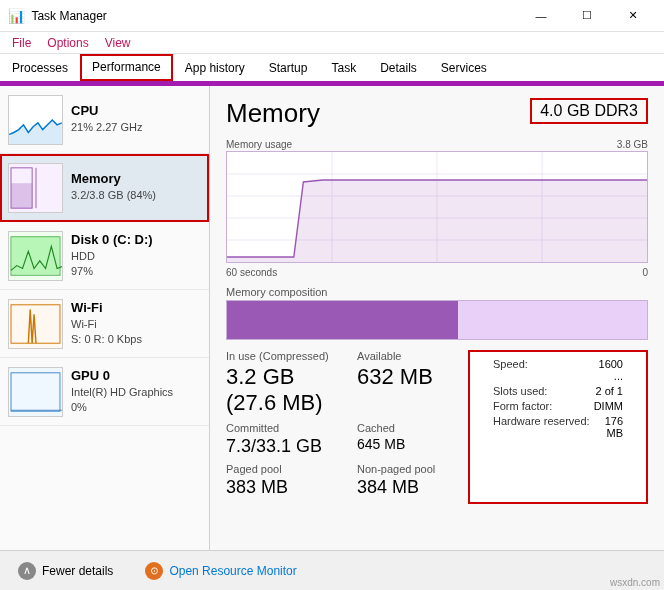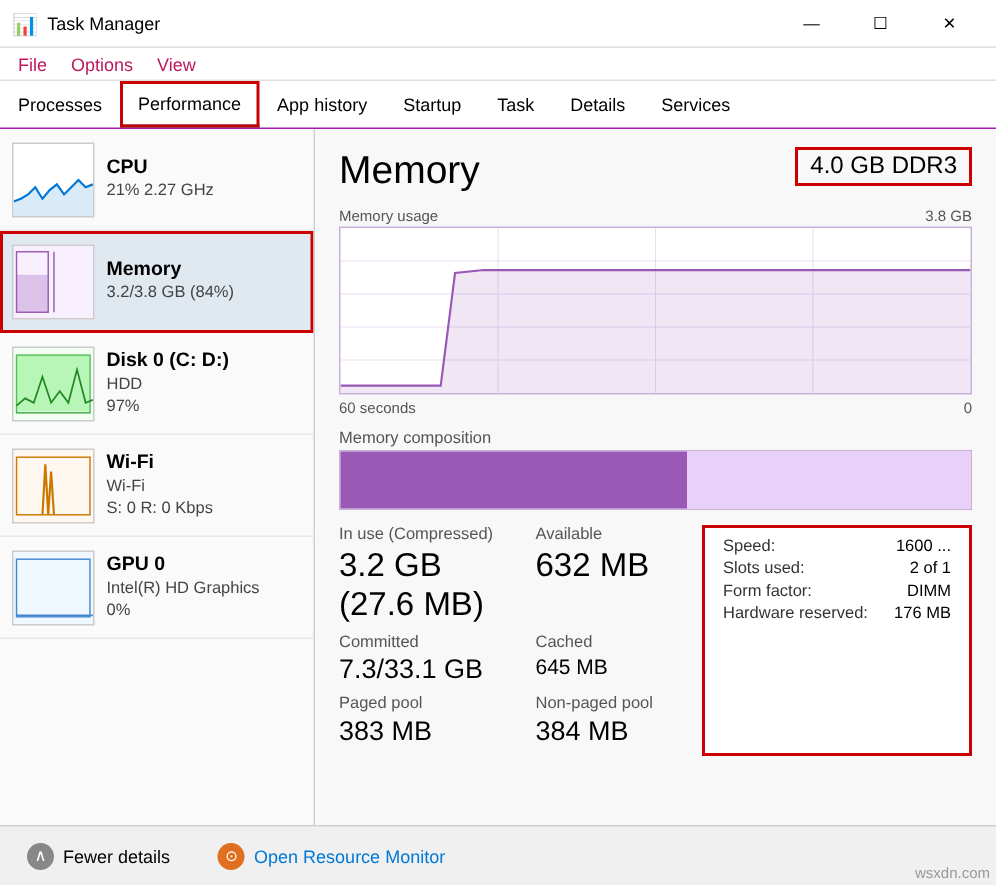--- a/index.html
+++ b/index.html
@@ -63,21 +63,21 @@
       font-size: 12px;
       color: #be185d;
     }
 
     
     .tab-bar {
       background: #ffffff;
       height: 32px;
       display: flex;
       align-items: stretch;
-      border-bottom: 1px solid #a21caf;
+      border-bottom: 5px solid #a21caf;
     }
     .tab {
       padding: 0 12px;
       cursor: pointer;
       font-size: 12px;
       color: #000;
       display: flex;
       align-items: center;
       border: none;
       background: transparent;
@@ -276,21 +276,21 @@
       display: flex;
       gap: 0;
       position: relative;
     }
     .stats-left {
       flex: 1;
     }
     .stats-right {
       width: 180px;
       border: 2px solid #cc0000;
-      padding: 6px 12px;
+      padding: 6px 23px;
       font-size: 11px;
       background: #fff;
       flex-shrink: 0;
     }
     .info-row {
       display: flex;
       justify-content: space-between;
       margin-bottom: 3px;
     }
     .info-key {

